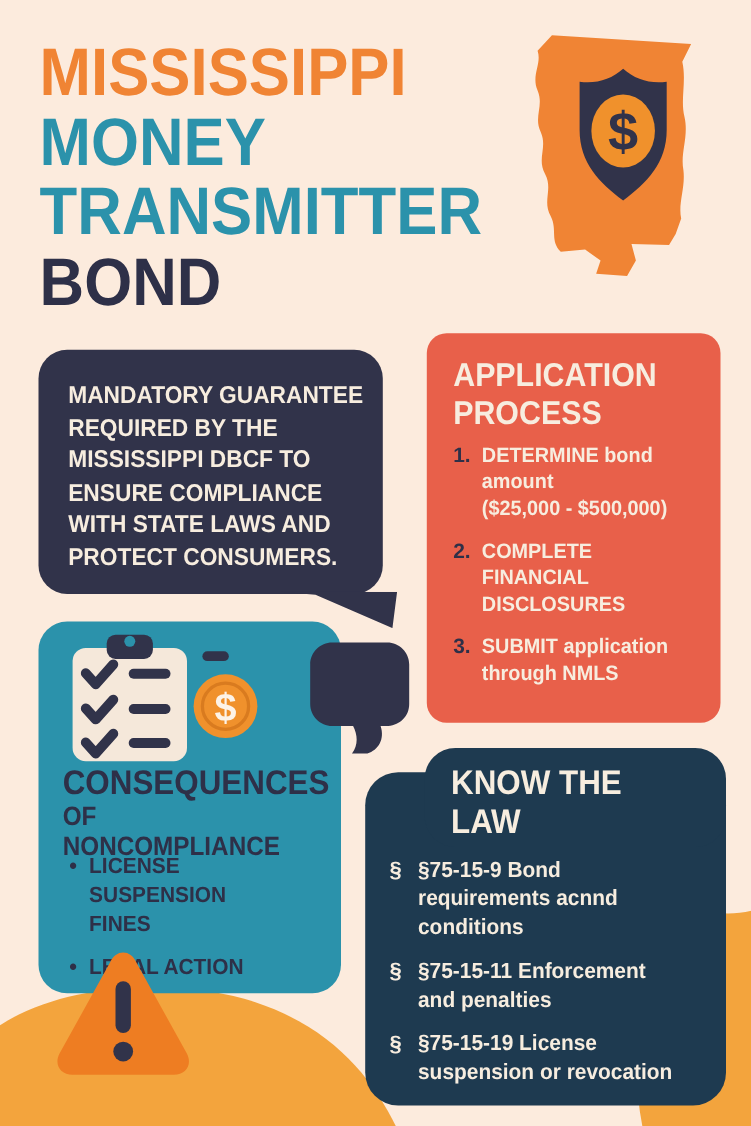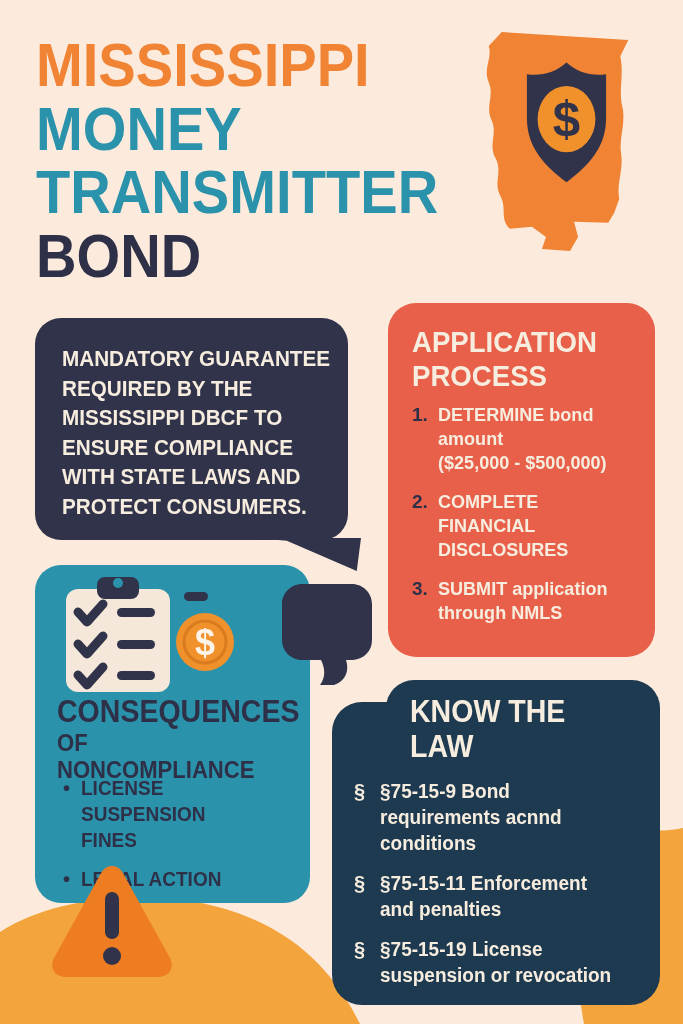--- a/index.html
+++ b/index.html
@@ -14,21 +14,21 @@
   .t-orange{color:#f08434;} .t-teal{color:#2b92ab;} .t-navy{color:#2e3048;}
 
   
   .bubble{left:35px;top:318px;width:313px;height:222px;background:#31334a;border-radius:26px;}
   .bubble-tail{left:255px;top:538px;width:106px;height:33px;background:#31334a;
                clip-path:polygon(0 0,100% 0,96% 100%,30% 8%);}
   .bubble-text{left:62px;top:344px;width:300px;color:#f7eddf;font-size:22px;line-height:29.5px;
                font-weight:800;transform:scaleX(.94);transform-origin:left;}
 
   
-  .app-box{left:388px;top:303px;width:267px;height:354px;background:#e8604a;border-radius:28px;}
+  .app-box{left:388px;top:303px;width:267px;height:354px;background:#e8604a;border-radius:18px;}
   .app-heading{left:24px;top:22px;color:#f7eddf;font-size:30px;line-height:34px;font-weight:800;
                transform:scaleX(.92);transform-origin:left;}
   .steps{left:24px;top:100px;width:225px;display:flex;flex-direction:column;gap:15px;}
   .step{display:flex;align-items:flex-start;}
   .step-num{flex:0 0 26px;color:#2e3048;font-size:19px;line-height:24px;font-weight:800;}
   .step-text{color:#f7eddf;font-size:19px;line-height:24px;font-weight:700;
              transform:scaleX(.95);transform-origin:left;}
 
   
   .teal-box{left:35px;top:565px;width:275px;height:338px;background:#2b92ab;border-radius:26px;}

